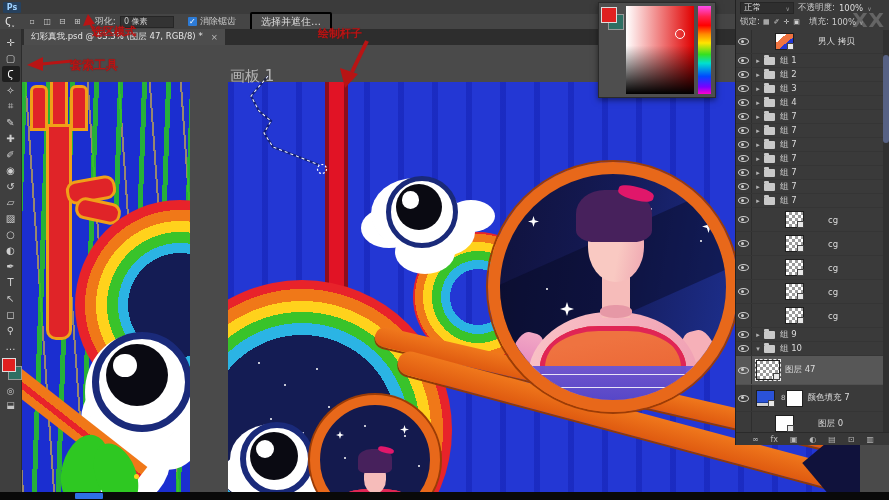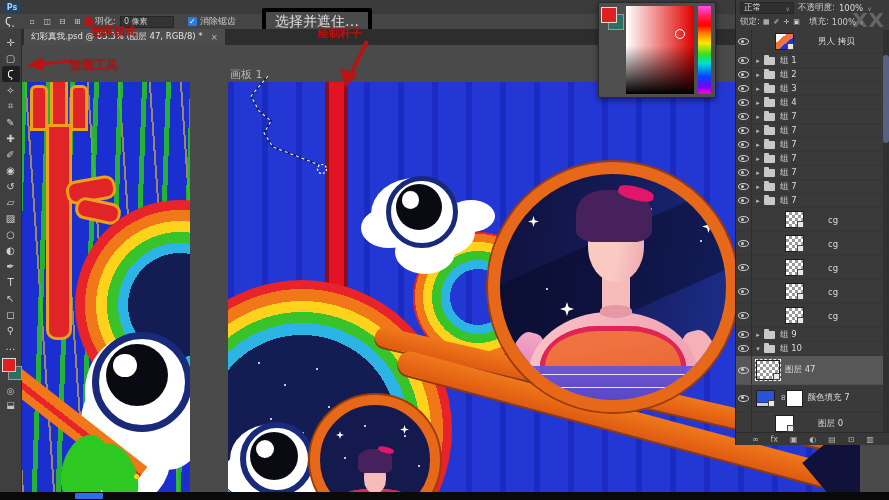--- a/index.html
+++ b/index.html
@@ -10,39 +10,39 @@
   
   .menubar{left:0;top:0;width:735px;height:14px;background:#3b3b3b;display:flex;align-items:center;font-size:9px;color:#d6d6d6;z-index:20;}
   .ps-logo{width:18px;height:11px;margin:0 6px 0 3px;background:#26415e;color:#9fd2ff;font-size:8px;font-weight:bold;
            display:flex;align-items:center;justify-content:center;border-radius:1px;}
   .menu-item{padding:0 7px;white-space:nowrap;cursor:default;}
   .optionsbar{left:0;top:14px;width:735px;height:15px;background:#454545;border-bottom:1px solid #2c2c2c;display:flex;align-items:center;font-size:9px;z-index:20;}
   .tool-chip{margin-left:5px;color:#eee;font-size:10px;}
   .mode-btn{width:13px;height:11px;margin:0 1px;display:flex;align-items:center;justify-content:center;color:#c9c9c9;font-size:8px;border-radius:2px;}
   .feather-box{width:46px;height:10px;background:#333;border:1px solid #262626;margin:0 4px;padding:0 3px;font-size:8px;color:#ccc;display:flex;align-items:center;}
   .chk{width:9px;height:9px;background:#2d7bd6;border-radius:1px;color:#fff;font-size:8px;line-height:9px;text-align:center;margin:0 3px 0 10px;}
-  .sm-btn{margin-left:26px;padding:1px 9px;border:4px solid #000000;border-radius:2px;color:#ddd;font-size:14px;background:#4a4a4a;}
+  .sm-btn{margin-left:14px;padding:1px 9px;border:2px solid #000000;border-radius:2px;color:#ddd;font-size:10px;background:#4a4a4a;}
   .tabbar{left:0;top:29px;width:735px;height:16px;background:#2d2d2d;z-index:20;}
   .doc-tab{position:absolute;left:24px;top:0;height:16px;background:#4d4d4d;color:#e5e5e5;font-size:8.5px;
            display:flex;align-items:center;padding:0 7px;gap:8px;}
   .doc-tab .x{color:#bbb;}
 
   
   .toolbar{left:0;top:29px;width:22px;height:463px;background:#3f3f3f;border-right:1px solid #2c2c2c;z-index:20;
            display:flex;flex-direction:column;align-items:center;padding-top:5px;box-sizing:border-box;}
   .tool{width:18px;height:16px;display:flex;align-items:center;justify-content:center;font-size:10px;color:#cfcfcf;}
   .tool.active{background:#1e1e1e;color:#fff;border-radius:2px;}
   .swatches{position:relative;width:20px;height:26px;margin-top:4px;}
   .sw-f{position:absolute;left:1px;top:0;width:12px;height:12px;background:#e02020;border:1px solid #ddd;z-index:2;}
   .sw-b{position:absolute;left:7px;top:8px;width:12px;height:12px;background:#2e6f63;border:1px solid #999;z-index:1;}
   .tb-bottom{width:18px;height:14px;display:flex;align-items:center;justify-content:center;font-size:9px;color:#c5c5c5;}
 
   
   .pasteboard{left:22px;top:45px;width:867px;height:447px;background:#4a4a4a;z-index:1;}
-  .artboard-label{left:230px;top:67px;font-size:11px;color:#b5b5b5;z-index:3;}
+  .artboard-label{left:230px;top:67px;font-size:15px;color:#b5b5b5;z-index:3;}
   .artboard{left:228px;top:82px;width:632px;height:410px;background-color:#2337d4;overflow:hidden;z-index:2;
     background-image:repeating-linear-gradient(90deg,rgba(12,22,160,.35) 0 6px,rgba(0,0,0,0) 6px 34px);}
   .left-art{left:22px;top:82px;width:168px;height:410px;overflow:hidden;z-index:2;background-color:#1b2ed0;
     background-image:repeating-linear-gradient(92deg,rgba(40,200,30,.85) 0 5px,rgba(0,0,0,0) 5px 24px),
                      repeating-linear-gradient(86deg,rgba(255,210,30,.55) 0 2px,rgba(0,0,0,0) 2px 31px);}
 
   .red-stripe{position:absolute;left:97px;top:0;width:23px;height:313px;
     background:linear-gradient(90deg,#8c0e1c 0 4px,#e11325 4px 19px,#8c0e1c 19px);}
   .mini-rainbow{position:absolute;left:185px;top:150px;width:130px;height:130px;border-radius:50%;
     background:radial-gradient(circle,rgba(0,0,0,0) 0 28px,#2bb4e4 28px 37px,#39c32a 37px 46px,#ffd21c 46px 55px,#f07818 55px 63px,#e8232a 63px 70px,rgba(0,0,0,0) 70px);}

